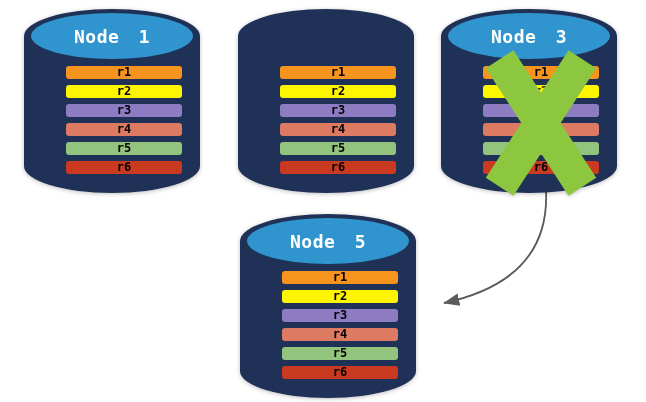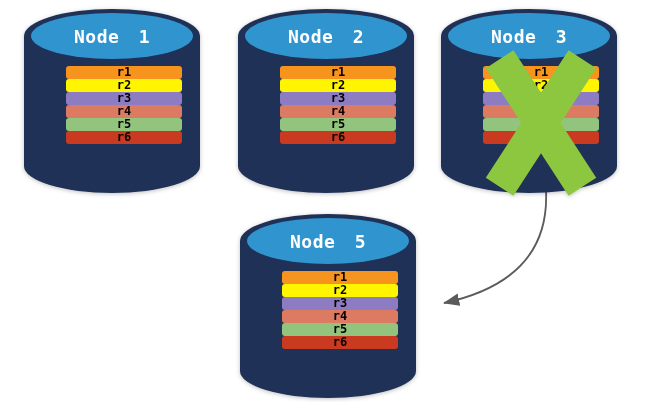--- a/index.html
+++ b/index.html
@@ -47,21 +47,21 @@
     font-size: 18px;
     color: var(--title-text, #FFFFFF);
     word-spacing: 8px;
     letter-spacing: 0.5px;
   }
 
   
   .rows {
     position: absolute; top: 57px; left: 50%; transform: translateX(-50%);
     width: 116px;
-    display: flex; flex-direction: column; 
+    display: flex; flex-direction: column; gap: 6px;
   }
   .row {
     height: 13px;
     border-radius: 3px;
     text-align: center;
     font-weight: bold;
     font-size: 12px;
     line-height: 13px;
     color: var(--row-text, #000000);
   }
@@ -116,23 +116,20 @@
       <div class="row" style="background-color: rgb(221, 122, 98);">r4</div>
       <div class="row" style="background-color: rgb(147, 196, 125);">r5</div>
       <div class="row" style="background-color: rgb(201, 58, 32);">r6</div>
     </div>
   </div>
 
   <div class="cylinder node2">
     <div class="cyl-rim"></div>
     <div class="cyl-mid"></div>
     <div class="cyl-bottom"></div>
-    <div class="cyl-face">
-      <span class="cyl-title">Node 2</span>
-    </div>
     <div class="rows">
       <div class="row" style="background-color: rgb(247, 148, 29);">r1</div>
       <div class="row" style="background-color: rgb(255, 245, 0);">r2</div>
       <div class="row" style="background-color: rgb(142, 124, 195);">r3</div>
       <div class="row" style="background-color: rgb(221, 122, 98);">r4</div>
       <div class="row" style="background-color: rgb(147, 196, 125);">r5</div>
       <div class="row" style="background-color: rgb(201, 58, 32);">r6</div>
     </div>
   </div>
 

